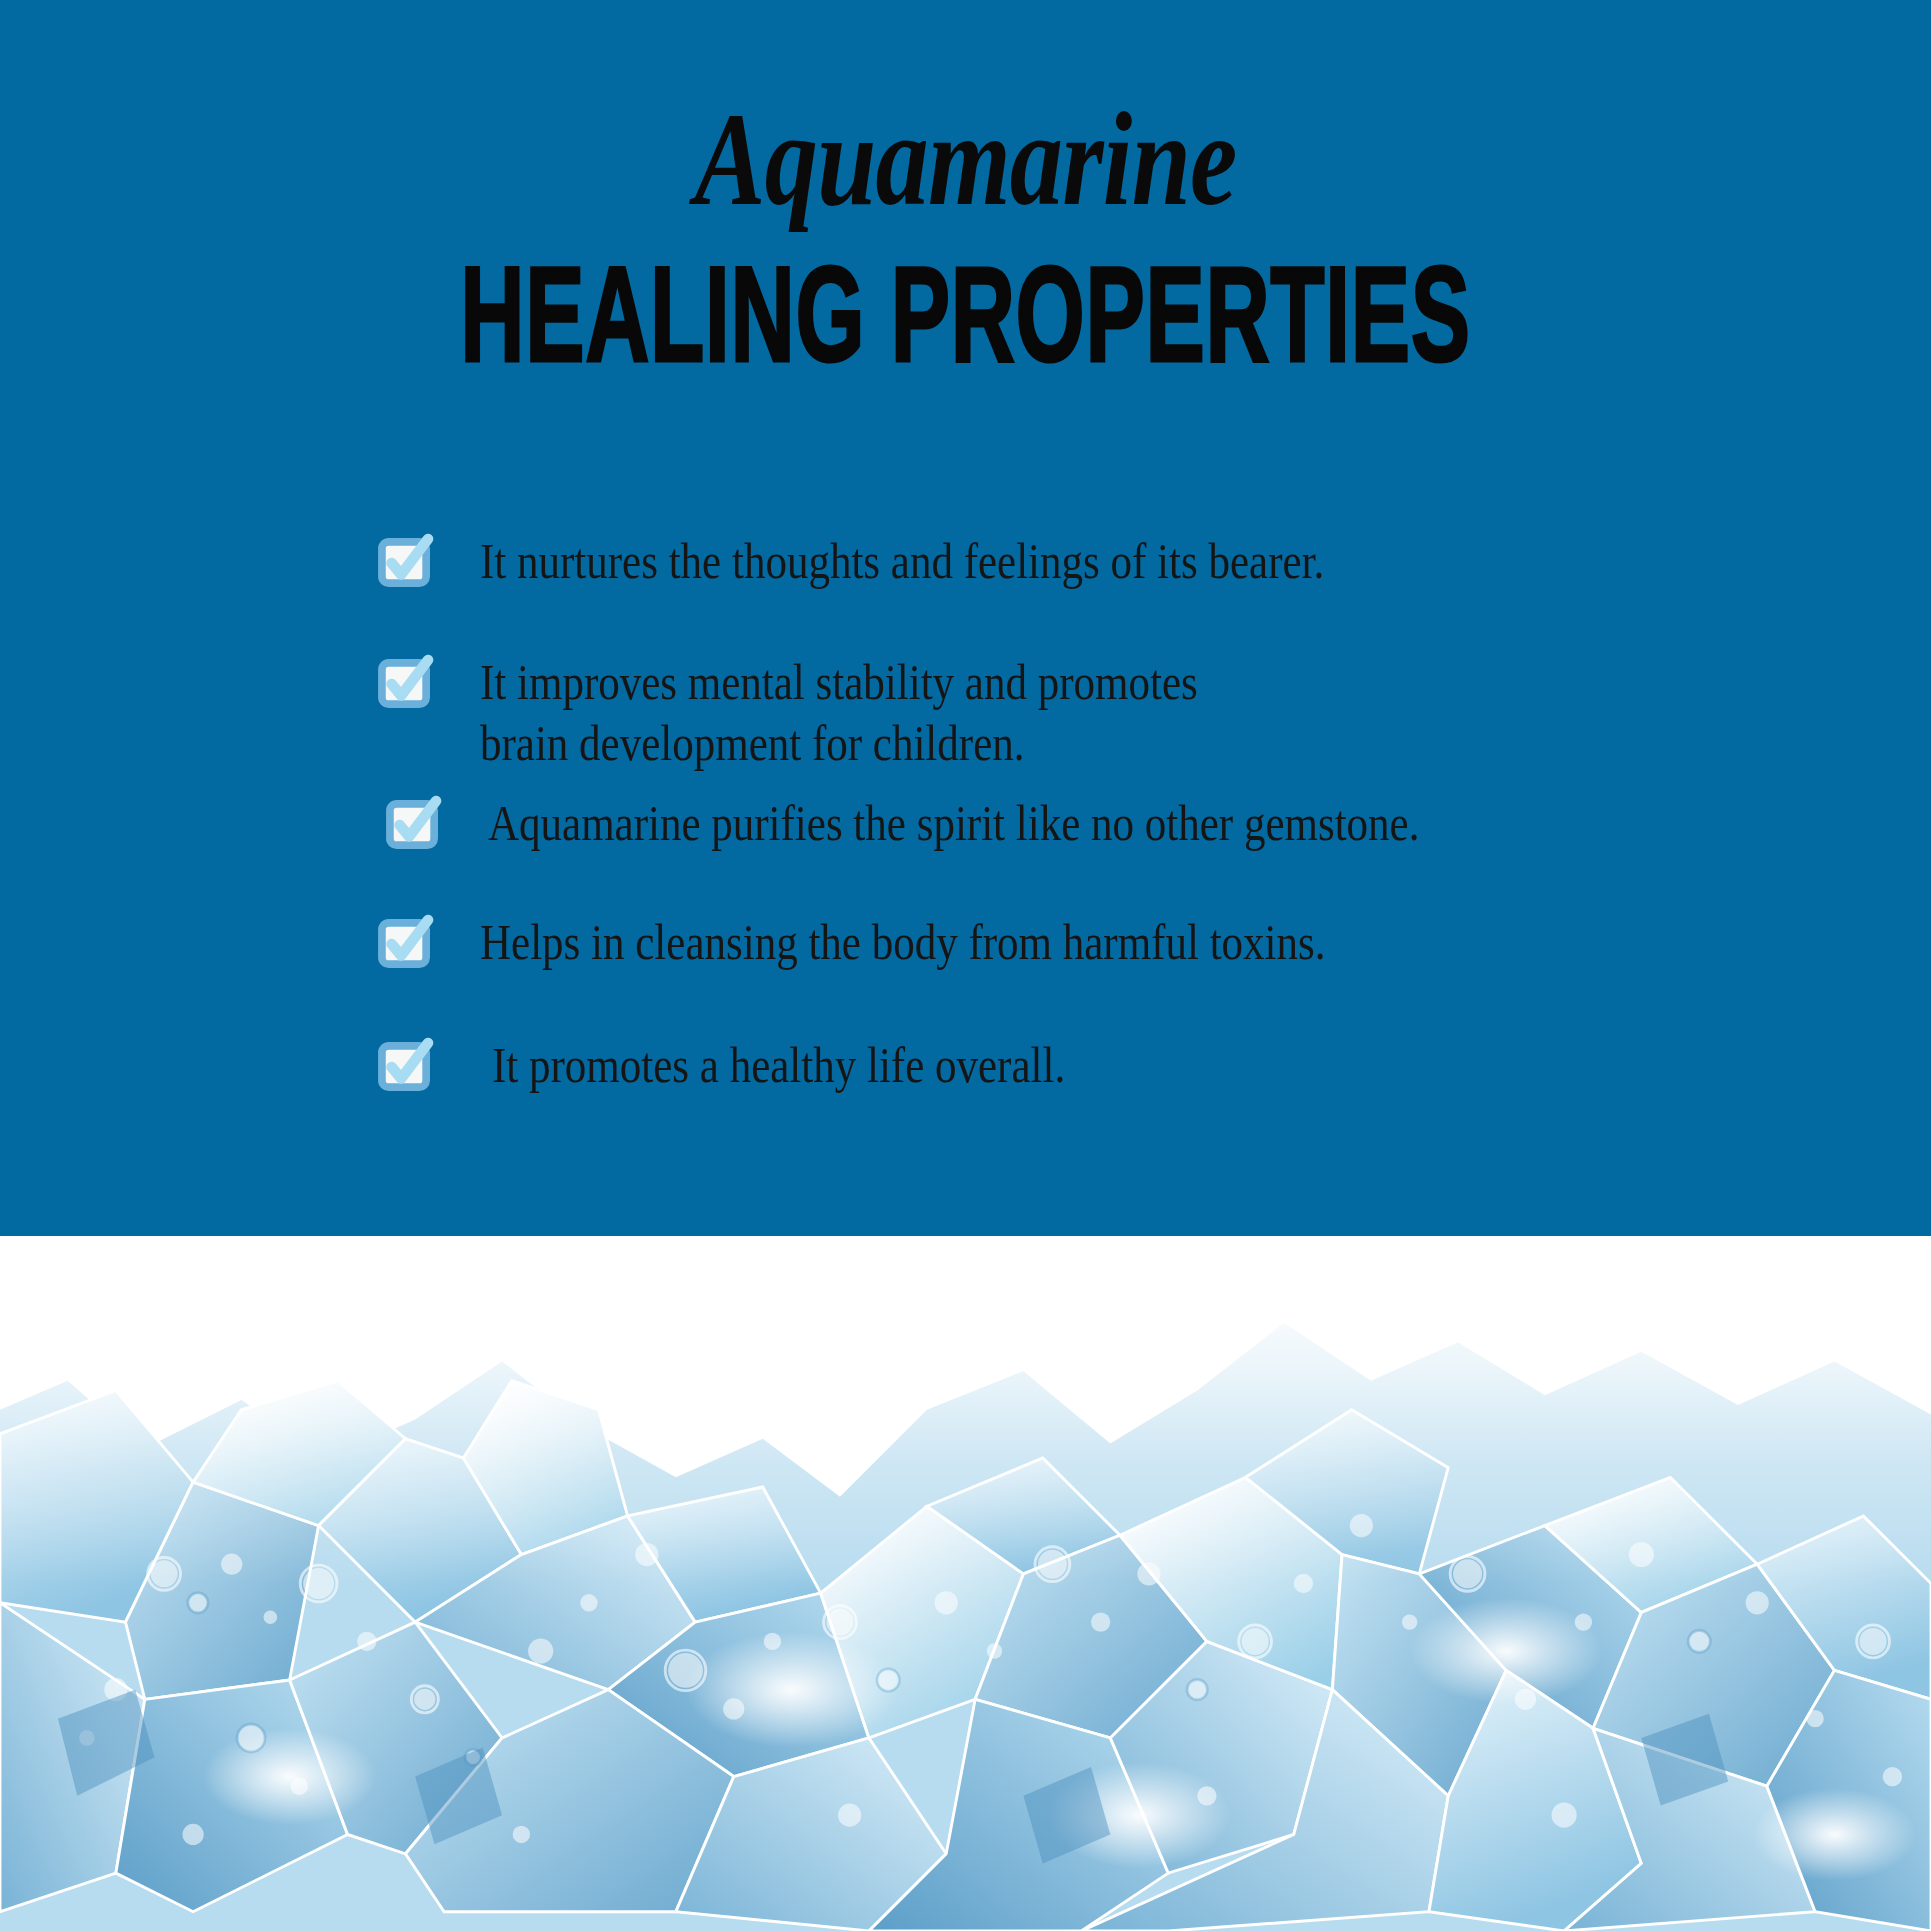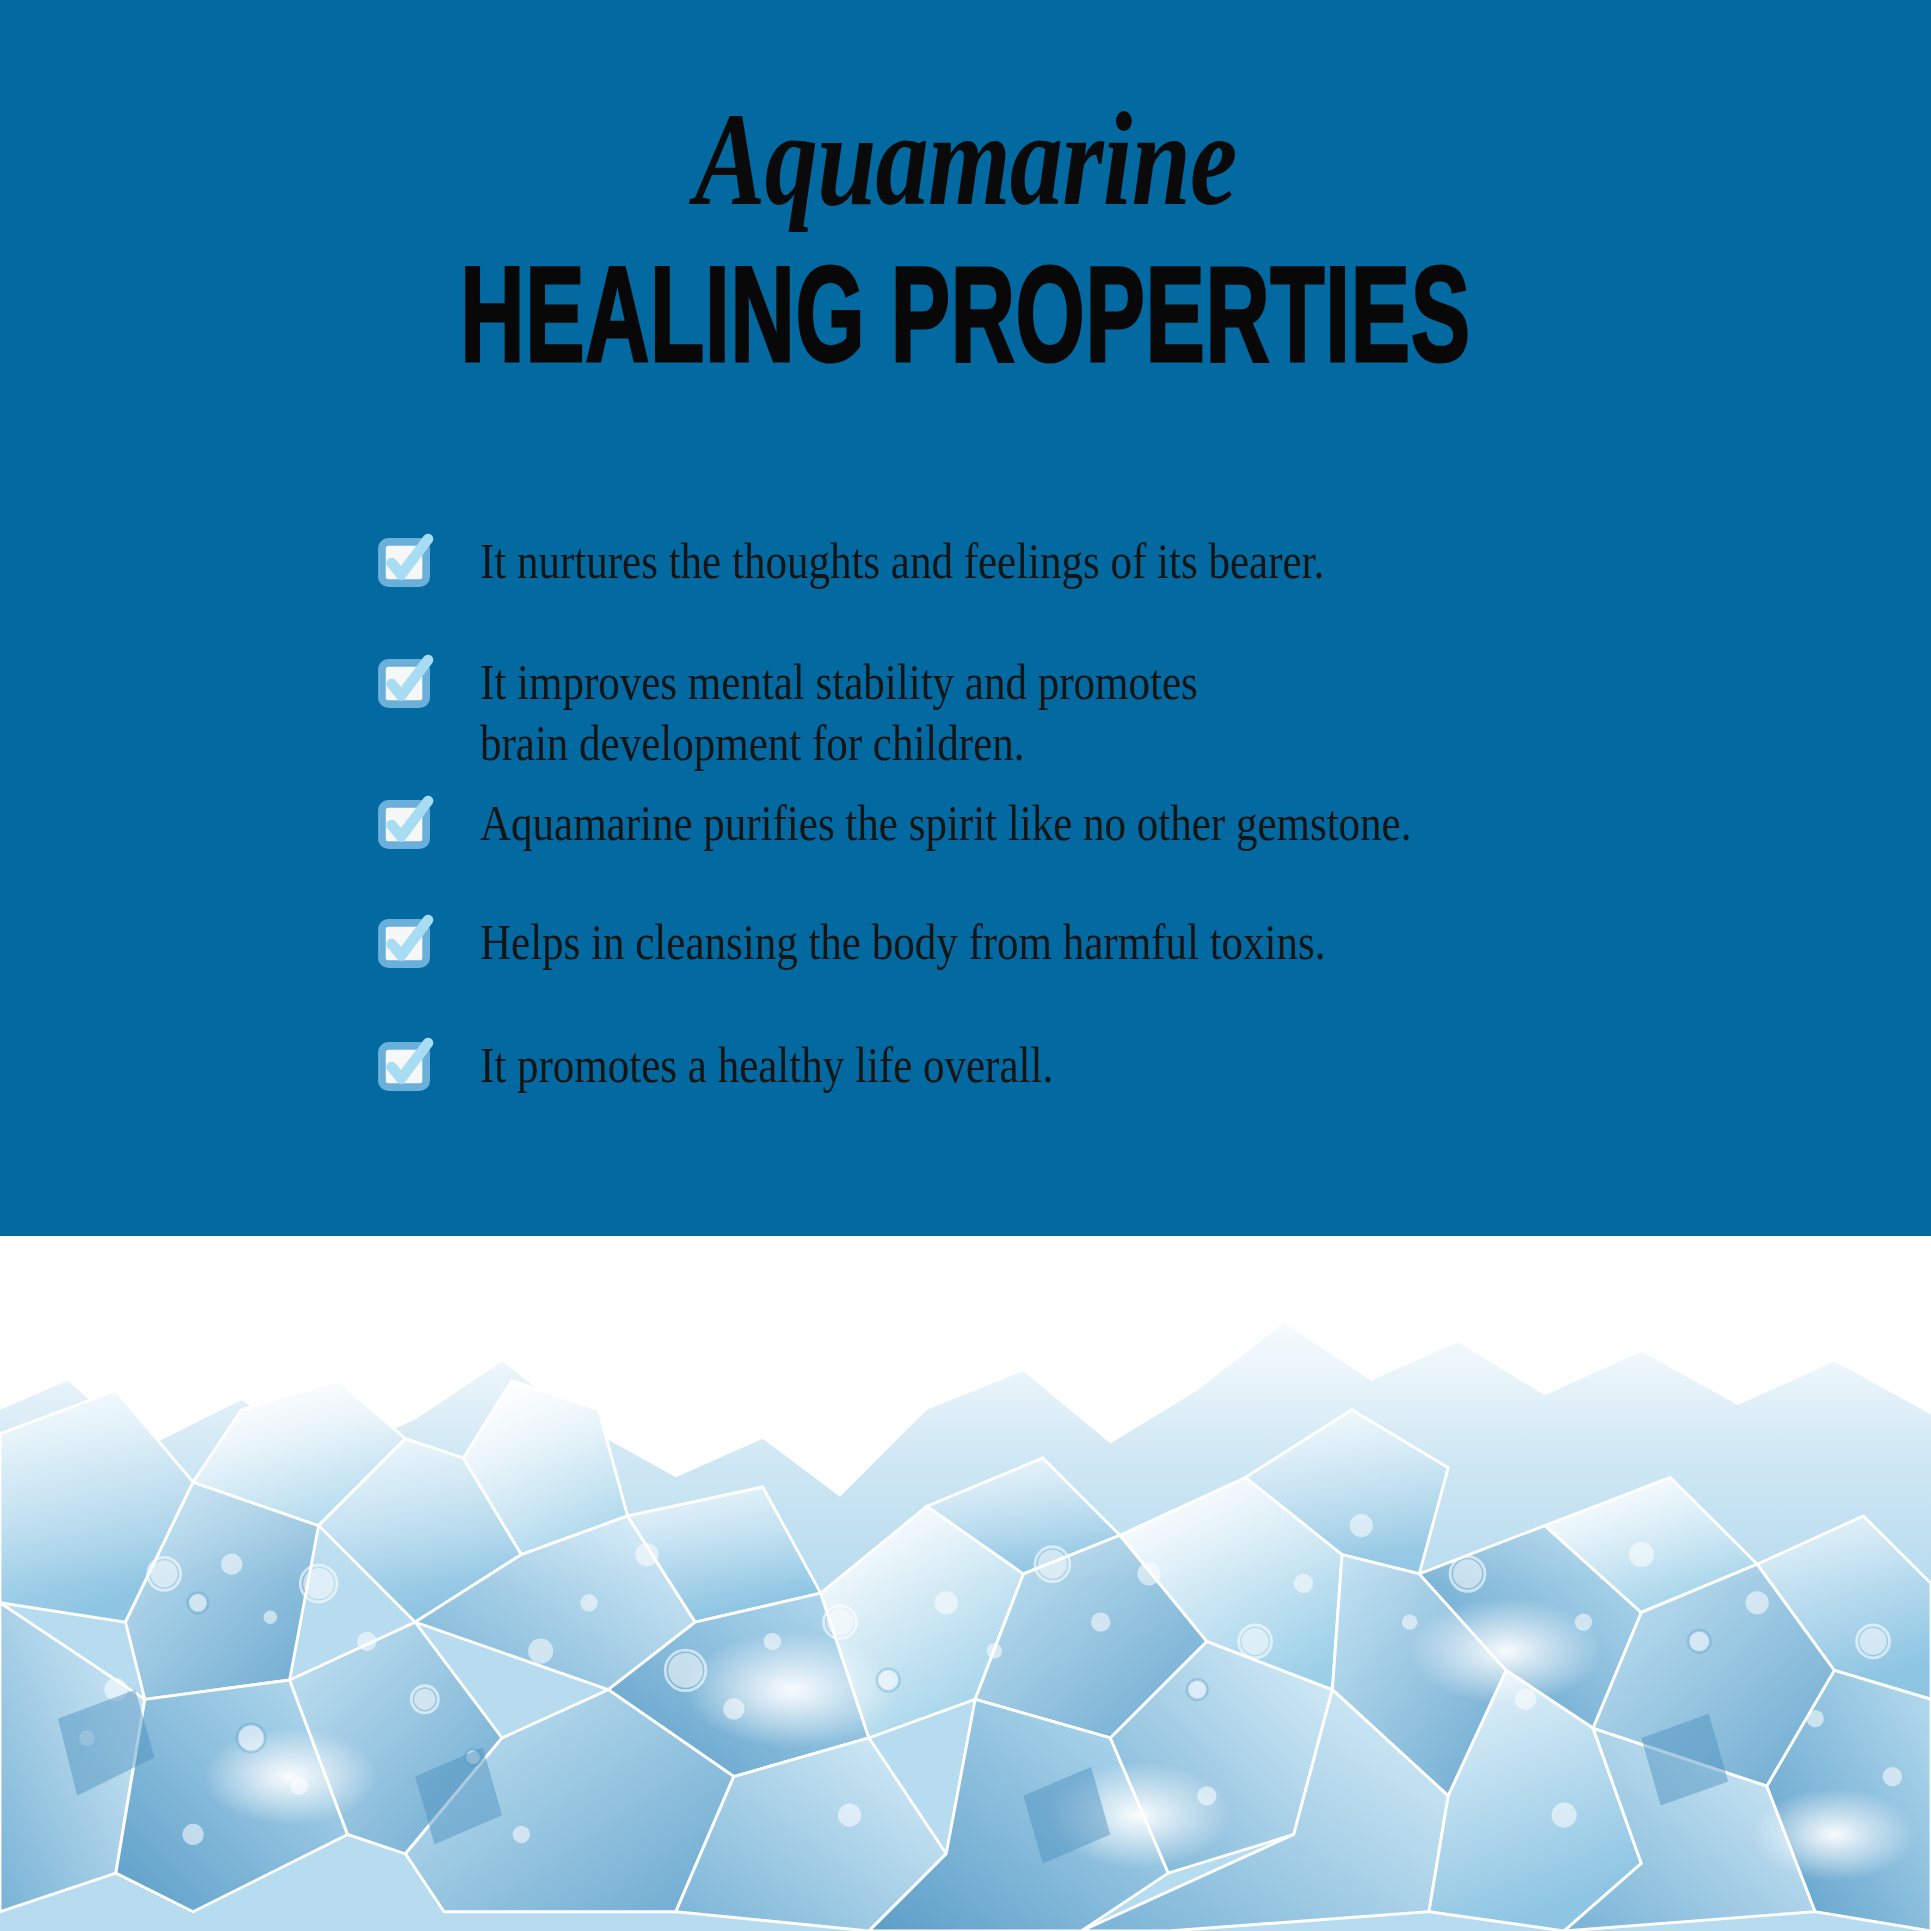--- a/index.html
+++ b/index.html
@@ -61,21 +61,21 @@
     top:529px;
     left:378px;
     width:1468px;
     z-index:5;
   }
   .list-item {
     display:flex;
     align-items:flex-start;
     margin-bottom:50px;
   }
-  .list-item:last-child { margin-bottom:0; }
+  .list-item:last-child { margin-bottom:0;gap:12px; }
 
   .cb {
     position:relative;
     flex:0 0 auto;
     width:54px;
     height:50px;
     margin-top:7.7px;
     margin-right:48px;
   }
   .cb svg { display:block; width:54px; height:50px; overflow:visible; }
@@ -88,21 +88,21 @@
     color:#151515;
     transform:scaleX(0.86);
     transform-origin:left center;
     white-space:pre-line;
     padding-top:1.9px;
   }
 
   
   .item-0 { margin-bottom:58px; }
   .item-1 { margin-bottom:17.4px; }
-  .item-2 { margin-bottom:56px; }
+  .item-2 { margin-bottom:56px;margin-left:8px; }
   .item-3 { margin-bottom:60px; }
 
   
   .ice {
     position:absolute;
     left:0;
     bottom:0;
     width:1931px;
     height:695px;
     overflow:hidden;

